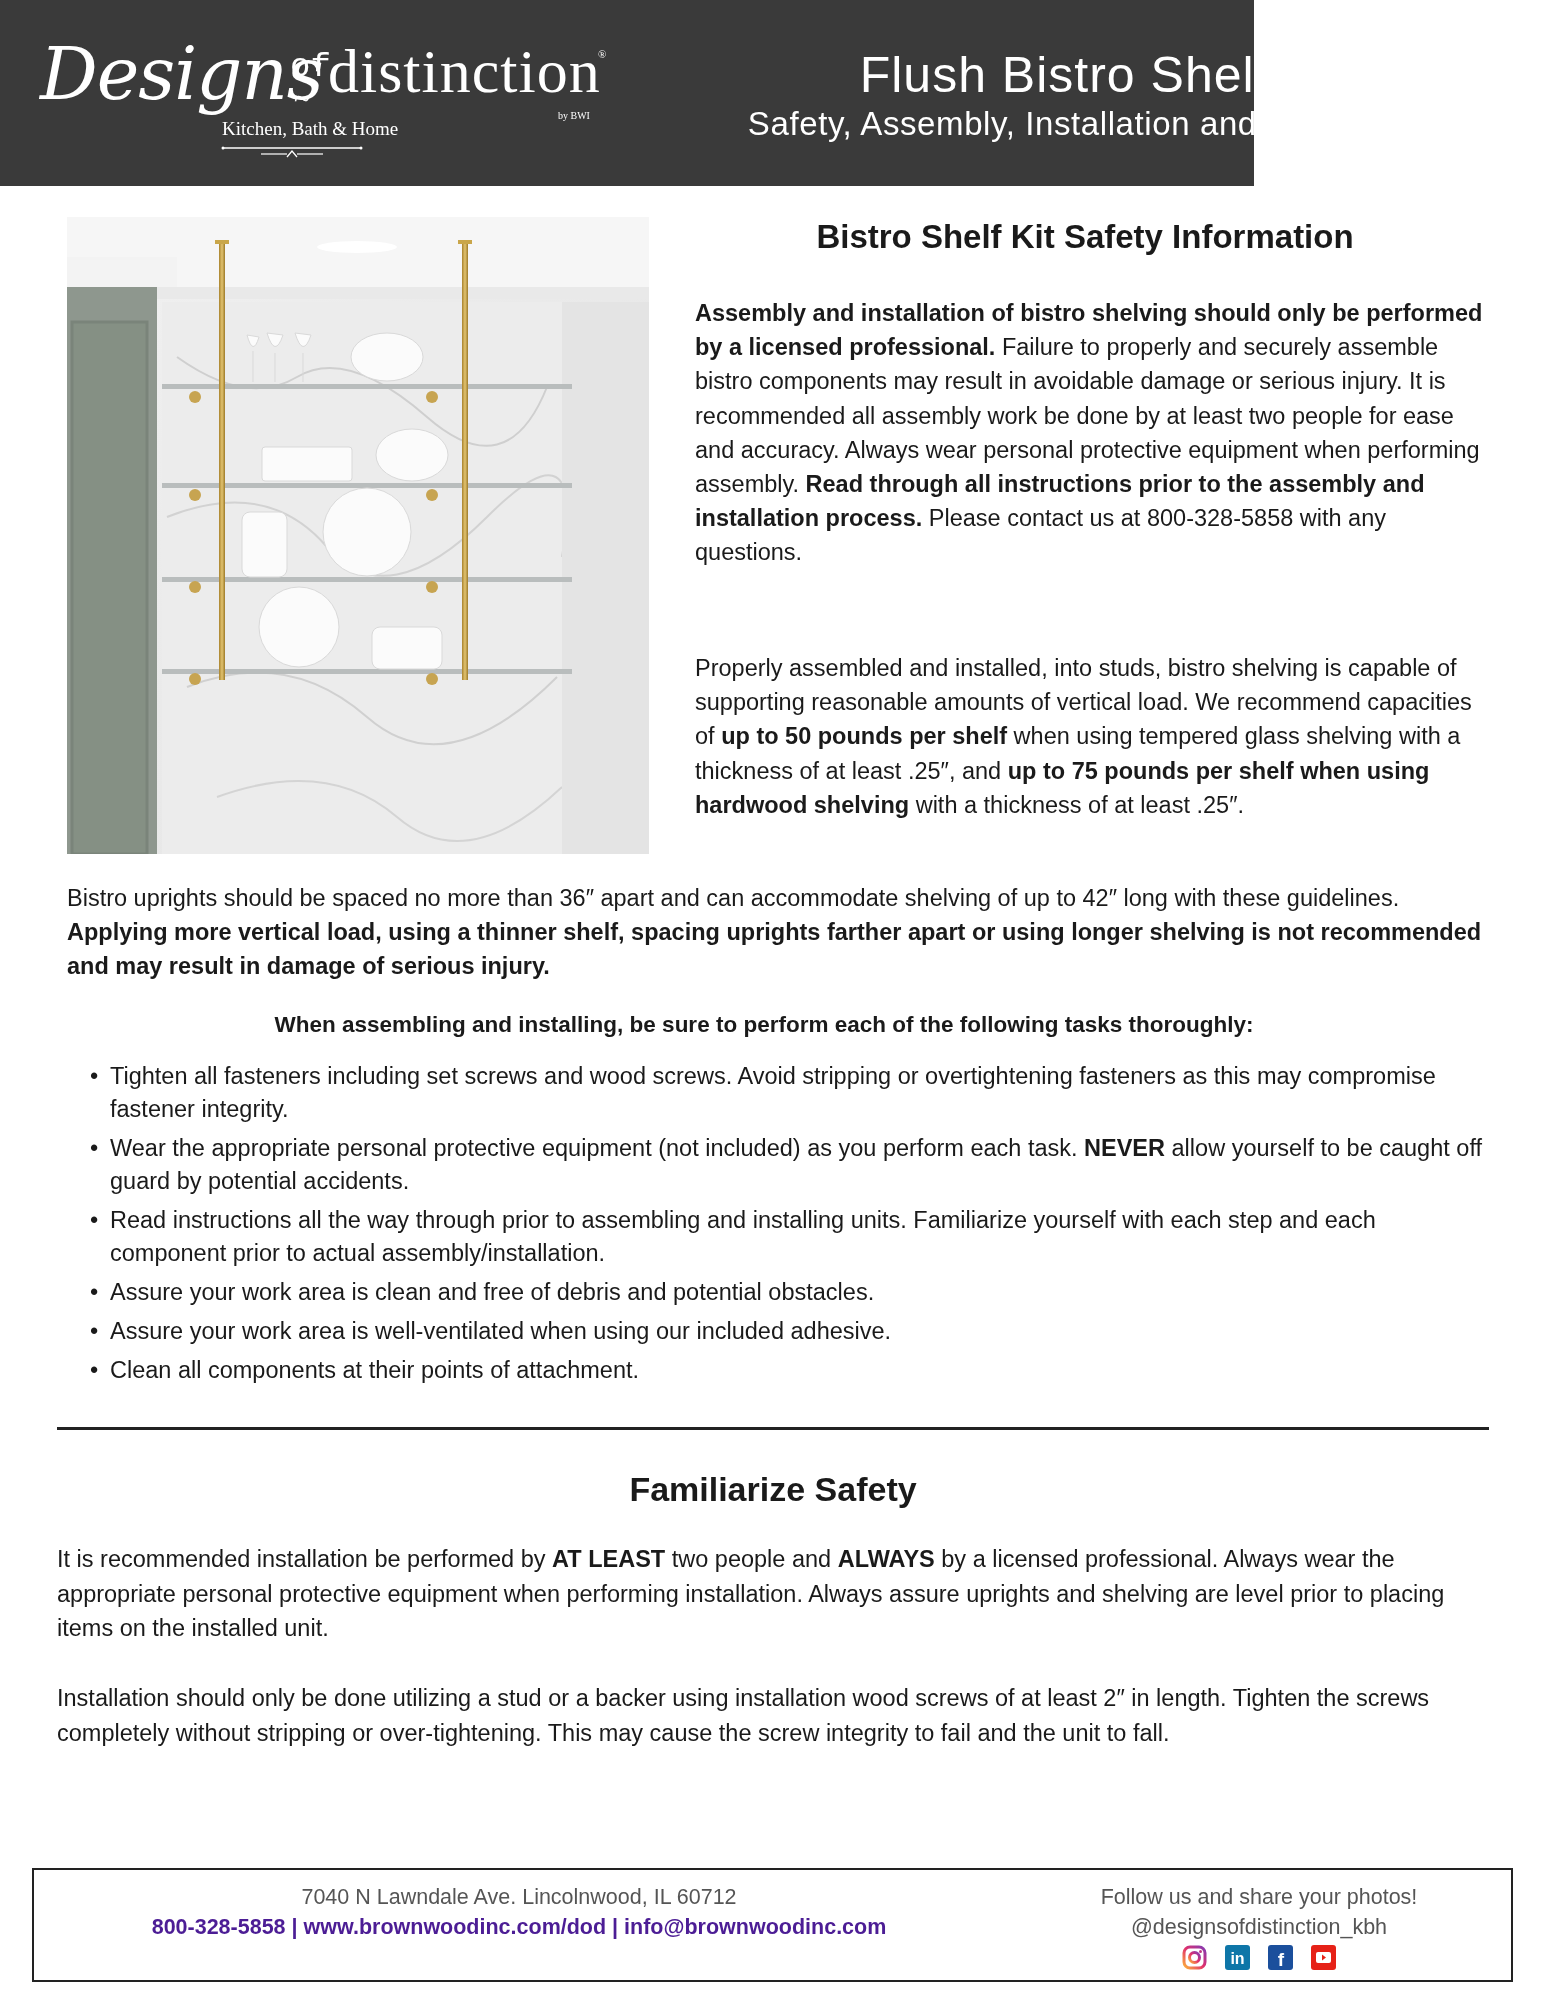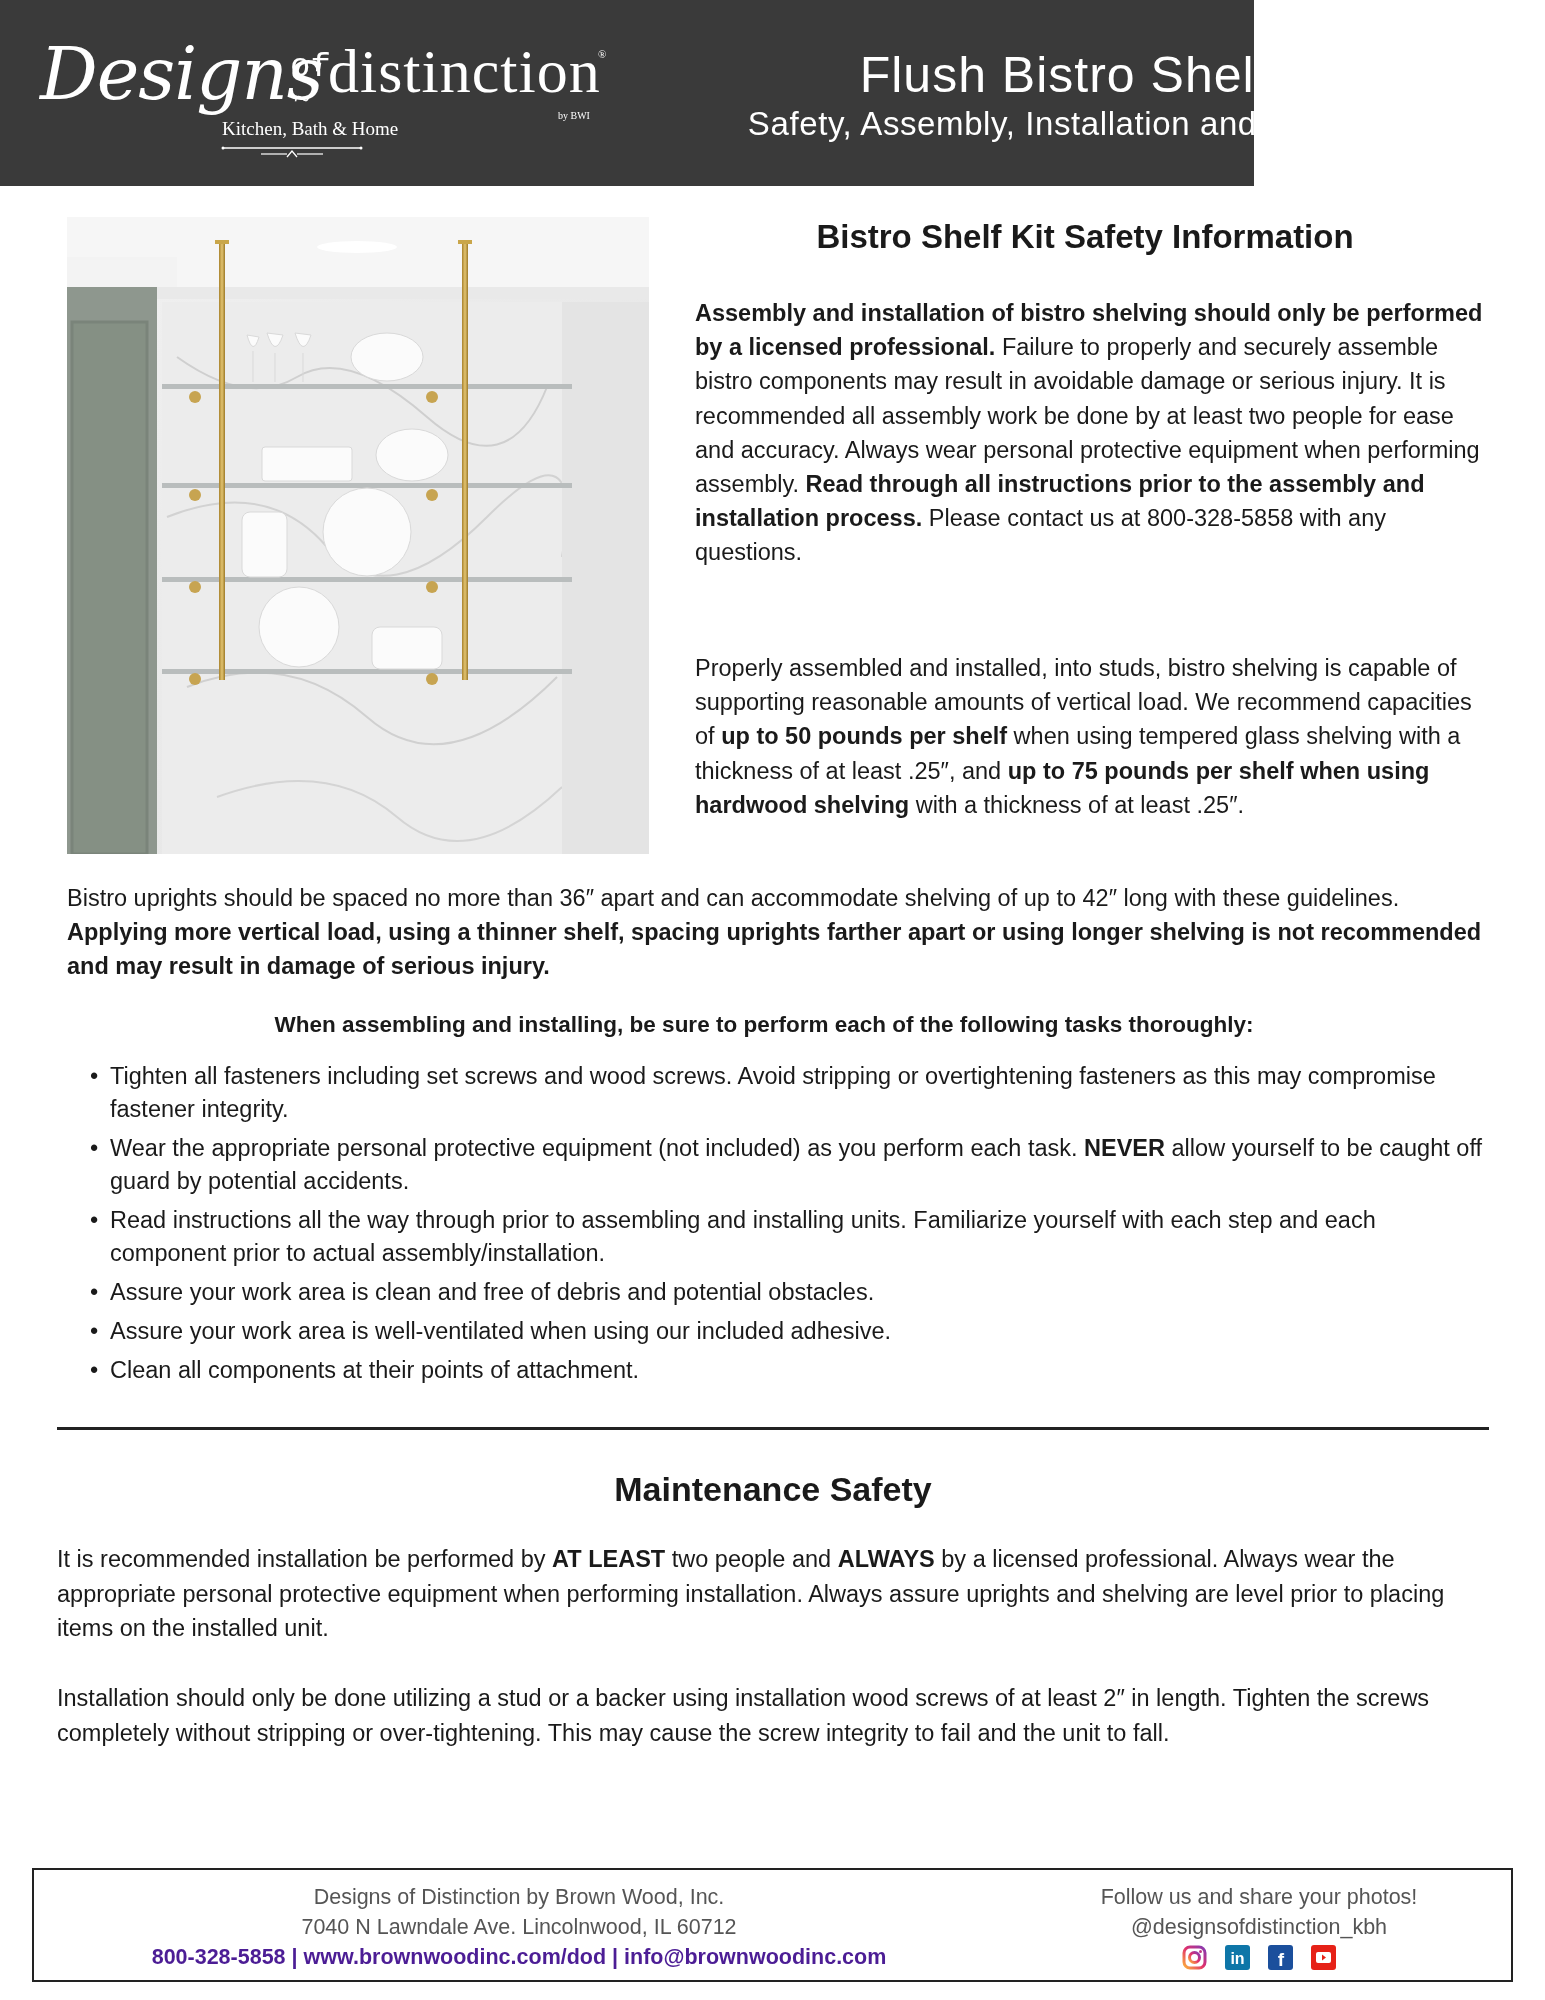--- a/index.html
+++ b/index.html
@@ -159,27 +159,26 @@
   <li><span class="bullet">•</span><span>Tighten all fasteners including set screws and wood screws. Avoid stripping or overtightening fasteners as this may compromise fastener integrity.</span></li>
   <li><span class="bullet">•</span><span>Wear the appropriate personal protective equipment (not included) as you perform each task. </span><b>NEVER</b><span> allow yourself to be caught off guard by potential accidents.</span></li>
   <li><span class="bullet">•</span><span>Read instructions all the way through prior to assembling and installing units. Familiarize yourself with each step and each component prior to actual assembly/installation.</span></li>
   <li><span class="bullet">•</span><span>Assure your work area is clean and free of debris and potential obstacles.</span></li>
   <li><span class="bullet">•</span><span>Assure your work area is well-ventilated when using our included adhesive.</span></li>
   <li><span class="bullet">•</span><span>Clean all components at their points of attachment.</span></li>
 </ul>
 
 <div class="divider"></div>
 
-<div class="inst-title">Maintenance Safety</div>
+<div class="inst-title">Familiarize Safety</div>
 <p class="inst-p1"><span>It is recommended installation be performed by </span><b>AT LEAST</b><span> two people and </span><b>ALWAYS</b><span> by a licensed professional. Always wear the appropriate personal protective equipment when performing installation. Always assure uprights and shelving are level prior to placing items on the installed unit.</span></p>
 <p class="inst-p2">Installation should only be done utilizing a stud or a backer using installation wood screws of at least 2″ in length. Tighten the screws completely without stripping or over-tightening. This may cause the screw integrity to fail and the unit to fall.</p>
 
 <div class="footer">
   <div class="foot-left">
-    <div>Designs of Distinction by Brown Wood, Inc.</div>
     <div>7040 N Lawndale Ave. Lincolnwood, IL 60712</div>
     <div class="contact"><span>800-328-5858</span><span> | </span><span>www.brownwoodinc.com/dod</span><span> | </span><span>info@brownwoodinc.com</span></div>
   </div>
   <div class="foot-right">
     <div>Follow us and share your photos!</div>
     <div>@designsofdistinction_kbh</div>
     <div class="social">
       <svg width="25" height="25" viewBox="0 0 25 25">
         <defs>
             <linearGradient id="igG" x1="0" y1="1" x2="1" y2="0">

